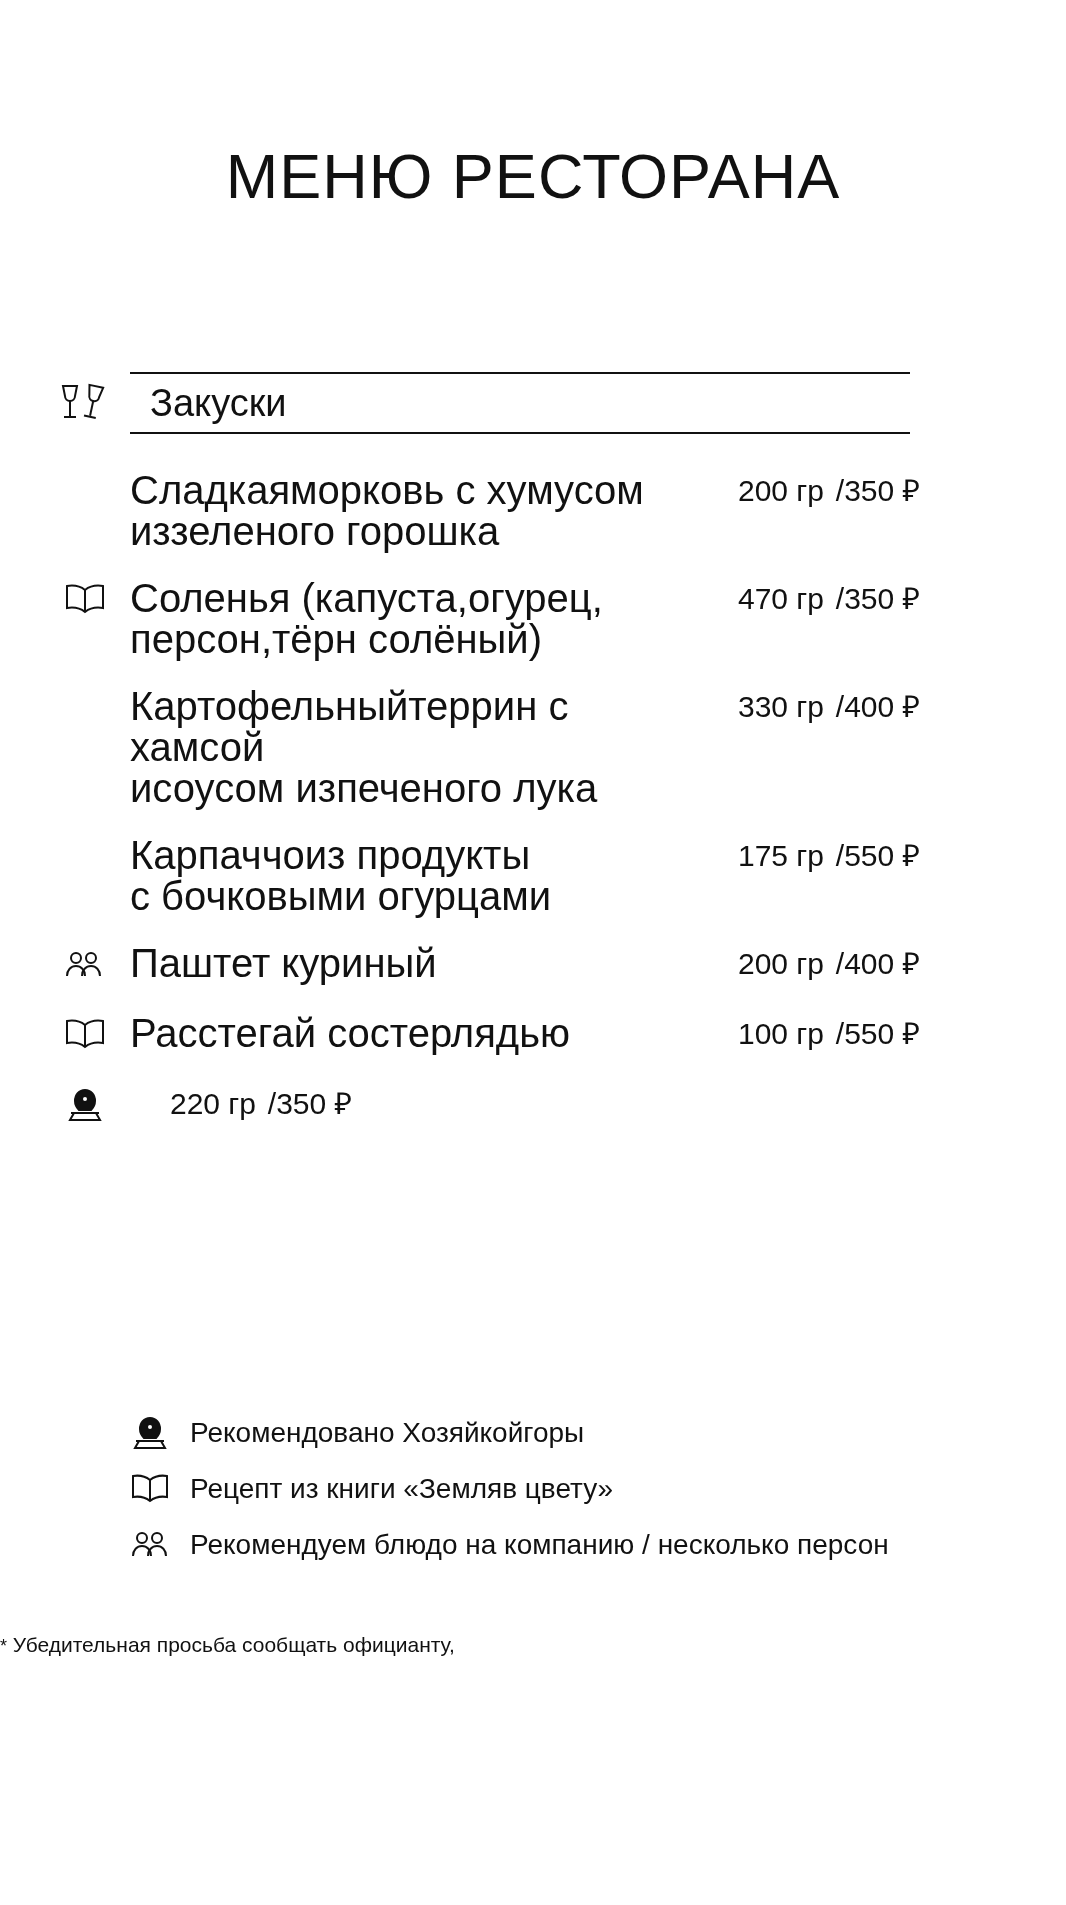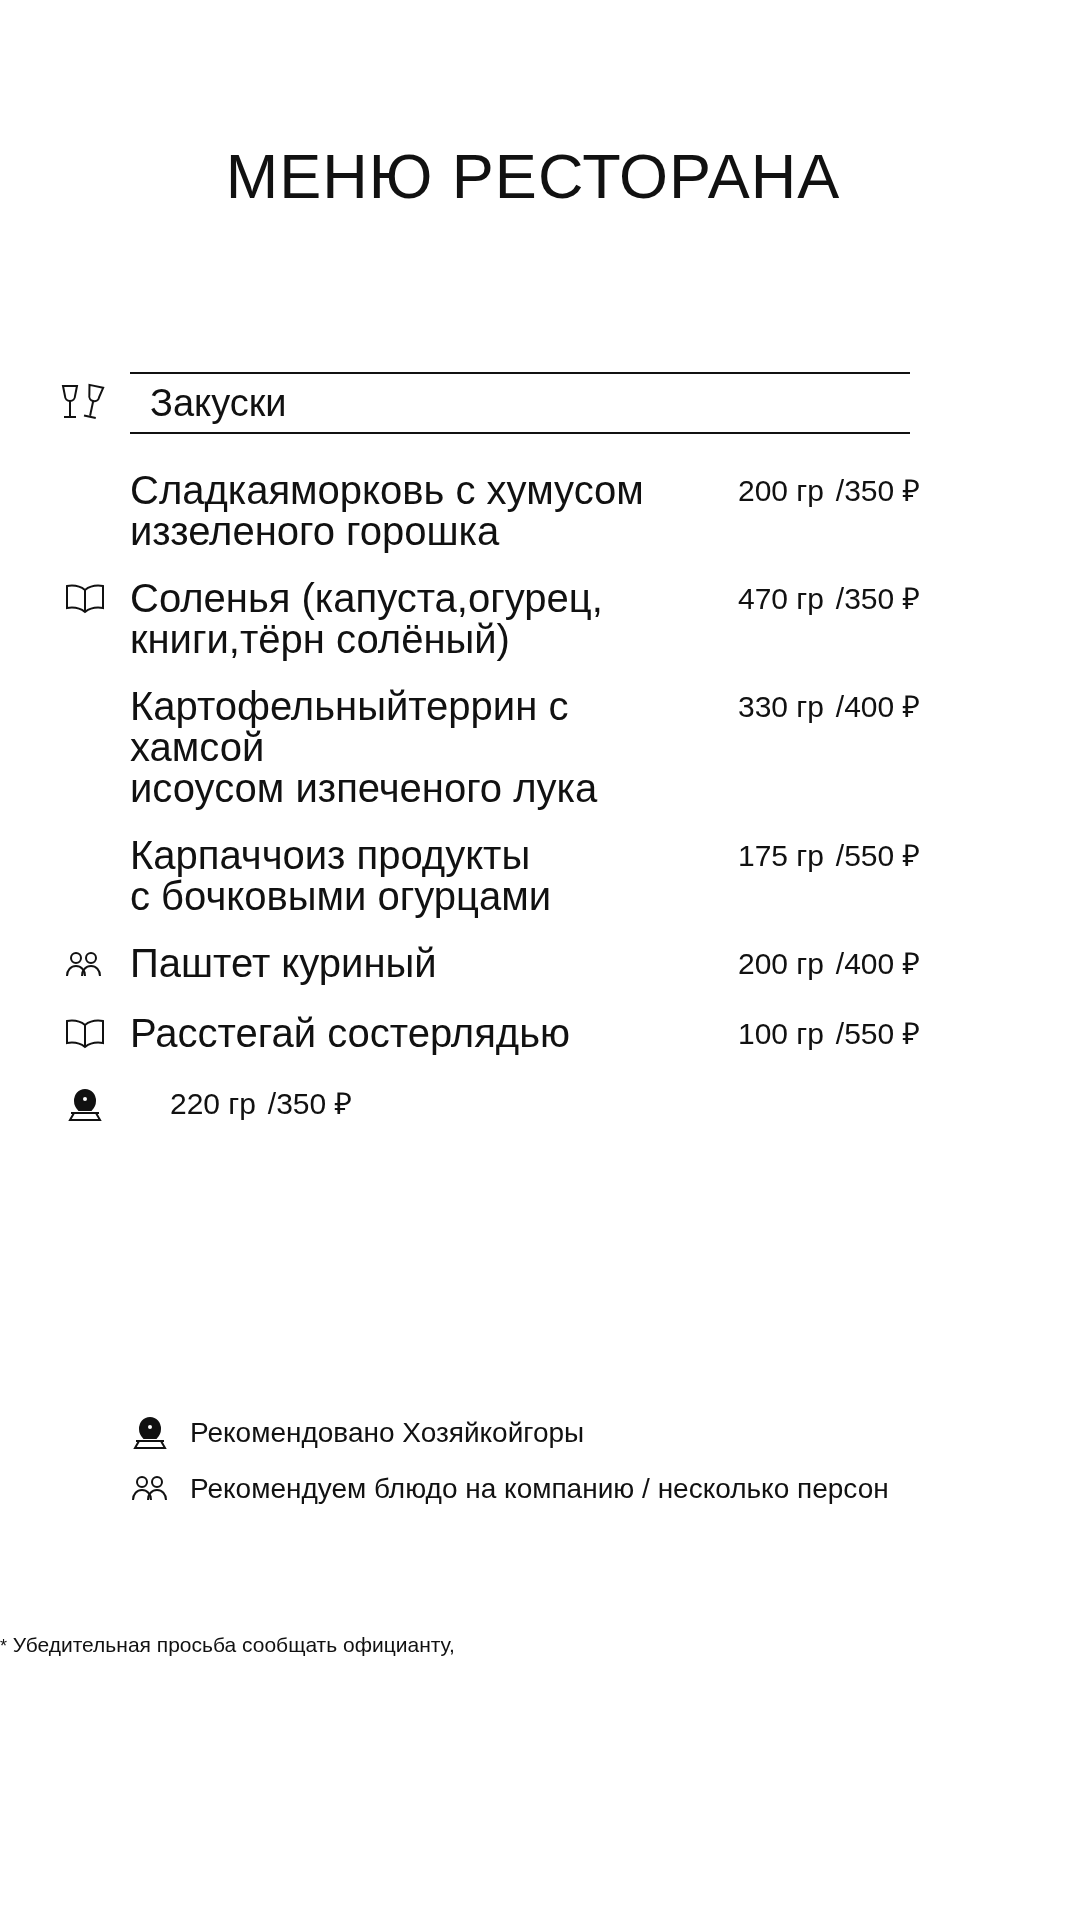--- a/index.html
+++ b/index.html
@@ -189,21 +189,21 @@
 
     <div class="item">
       <span class="item-icon">
         <svg viewBox="0 0 46 40" width="46" height="40" fill="none" stroke="#111" stroke-width="2">
           <path d="M23 10 c-5 -4 -12 -5 -18 -4 v22 c6 -1 13 0 18 4 c5 -4 12 -5 18 -4 V6 c-6 -1 -13 0 -18 4 z"></path>
           <path d="M23 10 v22"></path>
         </svg>
       </span>
       <span class="item-name">
         <span>Соленья (капуста,огурец,</span>
-        <span class="l2">книги,тёрн солёный)</span>
+        <span class="l2">персон,тёрн солёный)</span>
       </span>
       <span class="item-weight">470 гр</span>
       <span class="item-price">/350 ₽</span>
     </div>
 
     <div class="item">
       <span class="item-name">
         <span>Картофельныйтеррин с хамсой</span>
         <span class="l2">исоусом изпеченого лука</span>
       </span>
@@ -272,20 +272,29 @@
         <svg viewBox="0 0 44 40" width="44" height="40" fill="none" stroke="#111" stroke-width="2">
           <path d="M22 5 c-6 0 -10 5 -10 11 c0 4 2 7 4 9 h12 c2 -2 4 -5 4 -9 c0 -6 -4 -11 -10 -11 z" fill="#111"></path>
           <path d="M8 28 h28"></path>
           <path d="M11 28 l-4 7 h30 l-4 -7"></path>
           <circle cx="22" cy="14" r="3" fill="#fff"></circle>
         </svg>
       </span>
       <span class="legend-text">Рекомендовано Хозяйкойгоры</span>
     </div>
 
+    <div class="legend-row">
+      <span class="legend-icon">
+        <svg viewBox="0 0 44 40" width="44" height="40" fill="none" stroke="#111" stroke-width="2">
+          <path d="M22 11 c-5 -4 -11 -5 -17 -4 v21 c6 -1 12 0 17 4 c5 -4 11 -5 17 -4 V7 c-6 -1 -12 0 -17 4 z"></path>
+          <path d="M22 11 v21"></path>
+        </svg>
+      </span>
+      <span class="legend-text">Рецепт из книги «Земляв цвету»</span>
+    </div>
 
     <div class="legend-row">
       <span class="legend-icon">
         <svg viewBox="0 0 44 40" width="44" height="40" fill="none" stroke="#111" stroke-width="2">
           <circle cx="14" cy="13" r="5"></circle>
           <path d="M5 31 c0 -6 4 -10 9 -10 c5 0 9 4 9 10"></path>
           <circle cx="29" cy="13" r="5"></circle>
           <path d="M20 31 c0 -6 4 -10 9 -10 c5 0 9 4 9 10"></path>
         </svg>
       </span>

